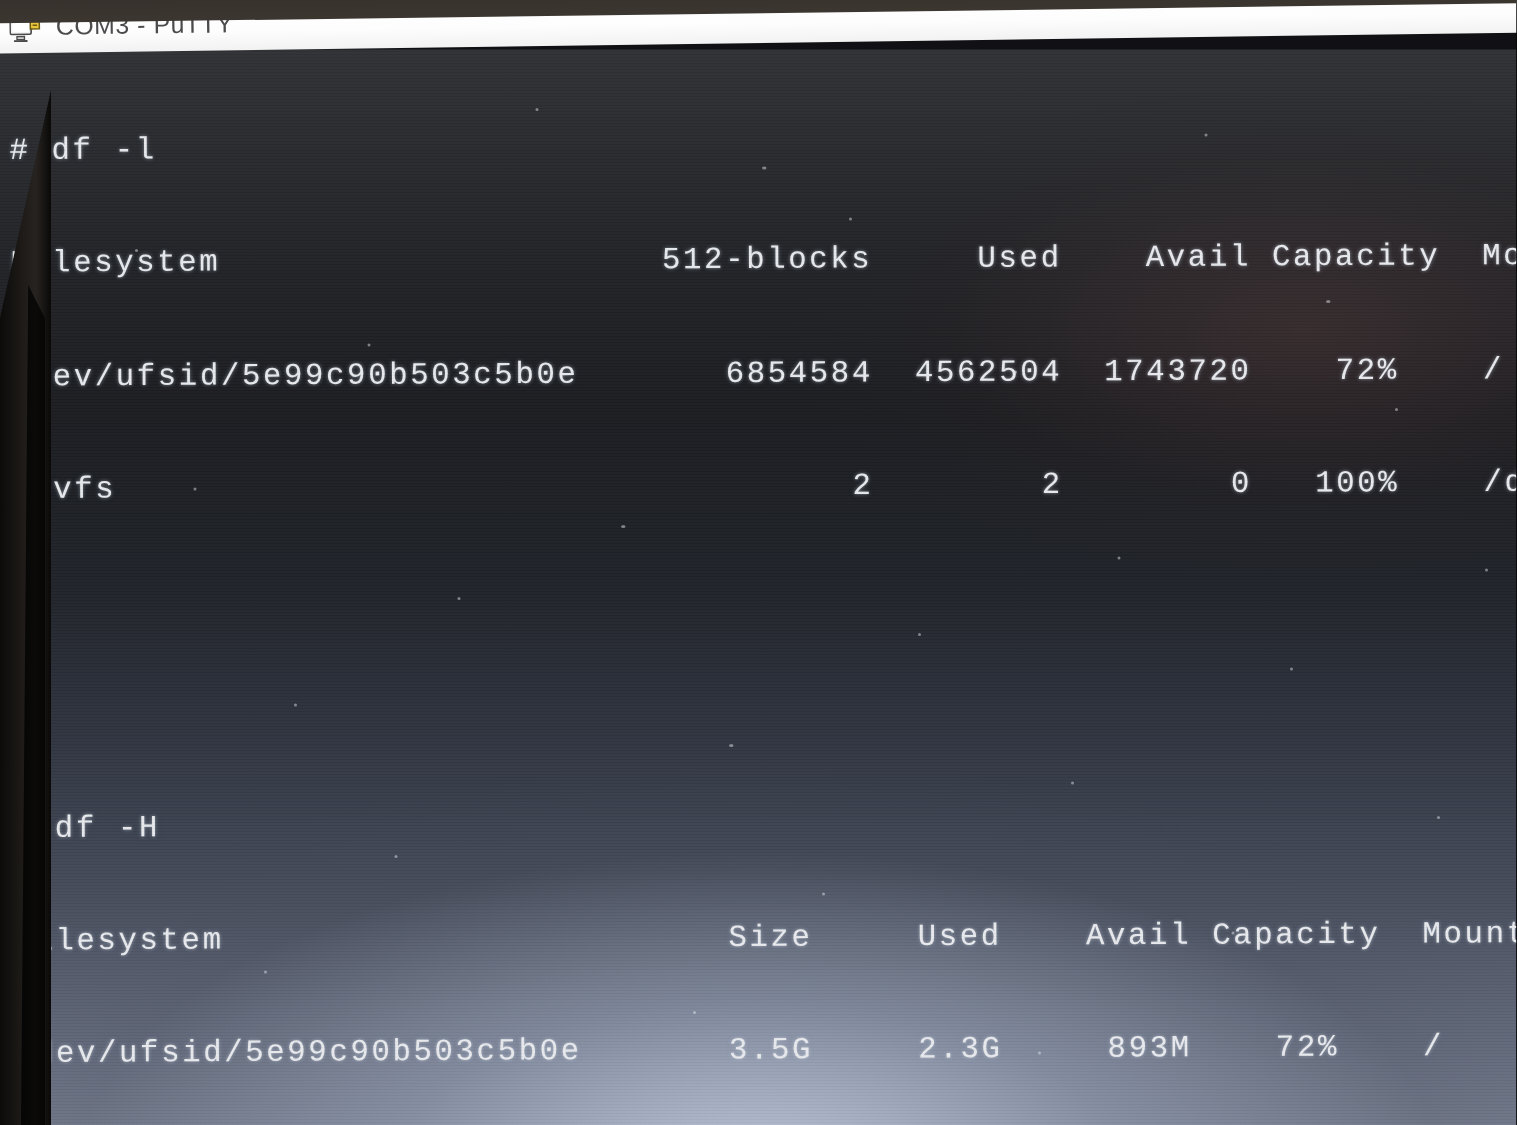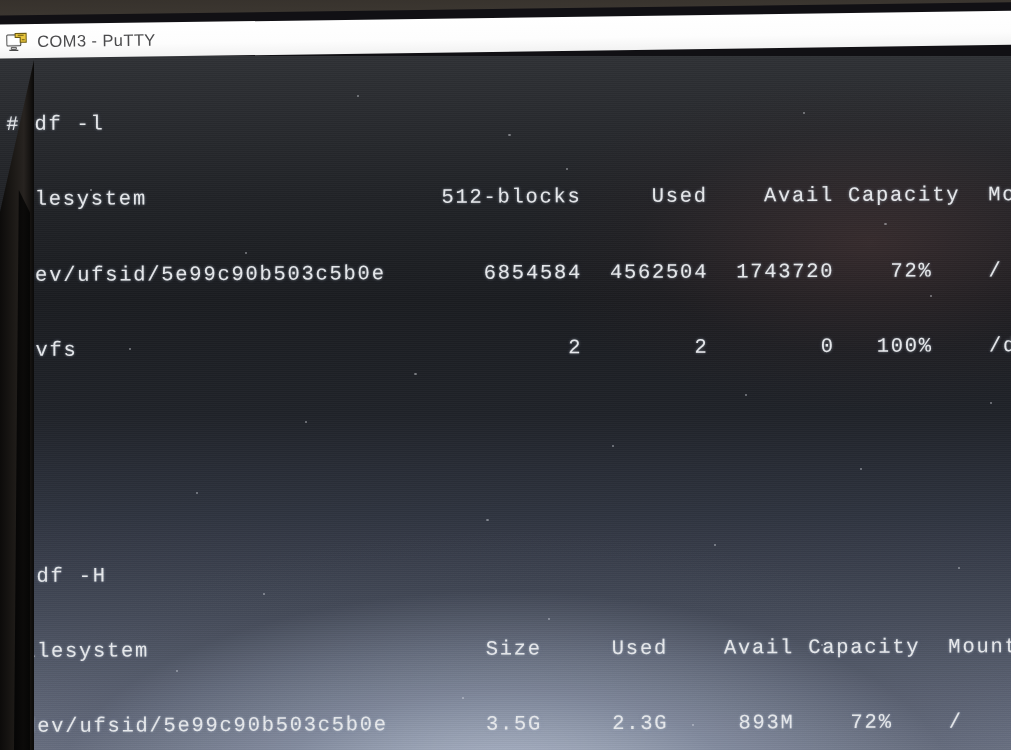--- a/index.html
+++ b/index.html
@@ -57,21 +57,20 @@
   }
 
   
   #window {
     position: absolute;
     left: 0;
     top: 0;
     width: 1011px;
     height: 550px;
     z-index: 2;
-    margin-top: 23px;
   }
 
   .titlebar {
     position: absolute;
     left: -30px;
     top: 2px;
     width: 1080px;
     height: 34px;
     background: linear-gradient(180deg, #ffffff 0%, #fdfdfd 62%, #f2f2f2 100%);
     transform: rotate(-0.78deg);

